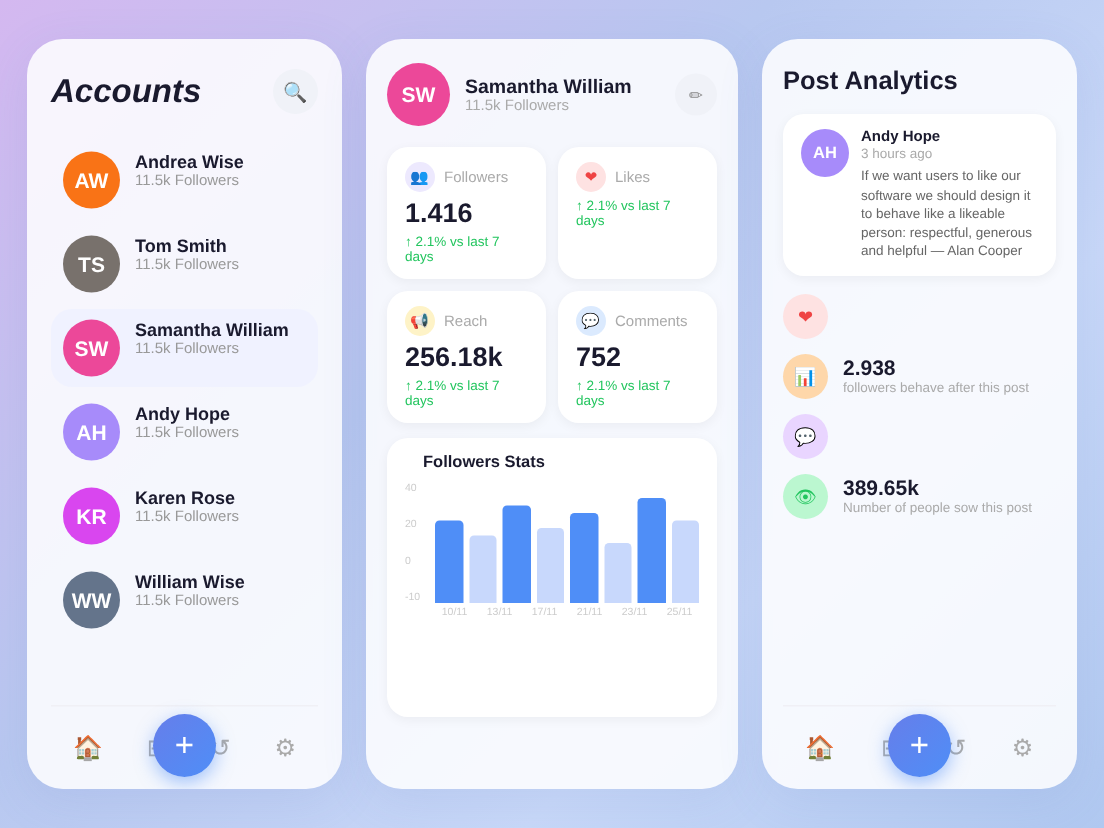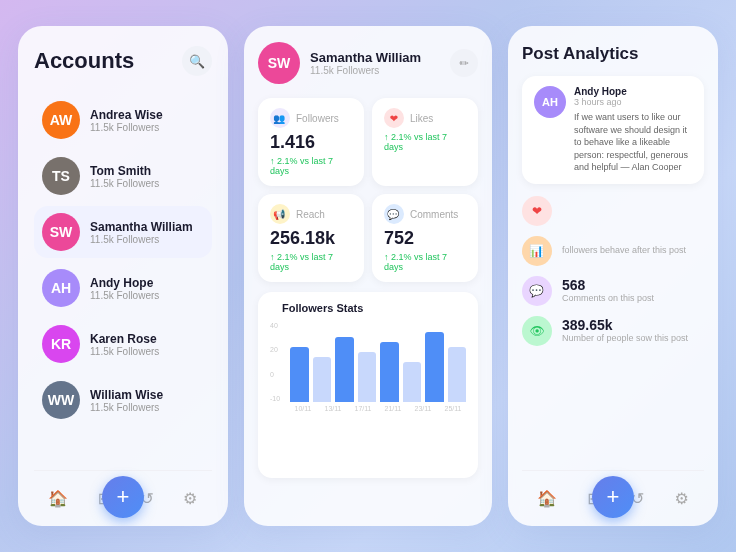--- a/index.html
+++ b/index.html
@@ -36,20 +36,21 @@
       display: flex;
       align-items: center;
       justify-content: space-between;
       margin-bottom: 18px;
     }
 
     .left-title {
       font-size: 22px;
       font-weight: 700;
       color: #1a1a2e;
+      font-style: italic;
     }
 
     .search-btn {
       width: 30px;
       height: 30px;
       border-radius: 50%;
       background: #f0f2f8;
       display: flex;
       align-items: center;
       justify-content: center;
@@ -62,21 +63,20 @@
     .account-list {
       flex: 1;
       overflow-y: auto;
       display: flex;
       flex-direction: column;
       gap: 4px;
     }
 
     .account-item {
       display: flex;
-      align-items: center;
       gap: 10px;
       padding: 7px 8px;
       border-radius: 14px;
       cursor: pointer;
     }
 
     .account-item.active {
       background: #f0f2ff;
     }
 
@@ -557,29 +557,26 @@
       <div class="qtext">If we want users to like our software we should design it to behave like a likeable person: respectful, generous and helpful — Alan Cooper</div>
     </div>
   </div>
   <div class="analytics-list" id="analytics-list">
       <div class="analytics-item">
     <div class="analytics-icon" style="background:#fee2e2;color:#ef4444">❤</div>
   </div>
       <div class="analytics-item">
     <div class="analytics-icon" style="background:#fed7aa;color:#f97316">📊</div>
     <div class="analytics-text">
+      <div class="av">2.938</div>
       <div class="ad">followers behave after this post</div>
     </div>
   </div>
       <div class="analytics-item">
     <div class="analytics-icon" style="background:#e9d5ff;color:#a855f7">💬</div>
-    <div class="analytics-text">
-      <div class="av">568</div>
-      <div class="ad">Comments on this post</div>
-    </div>
   </div>
       <div class="analytics-item">
     <div class="analytics-icon" style="background:#bbf7d0;color:#22c55e">👁</div>
     <div class="analytics-text">
       <div class="av">389.65k</div>
       <div class="ad">Number of people sow this post</div>
     </div>
   </div>
     </div>
   <div class="right-bottom">

